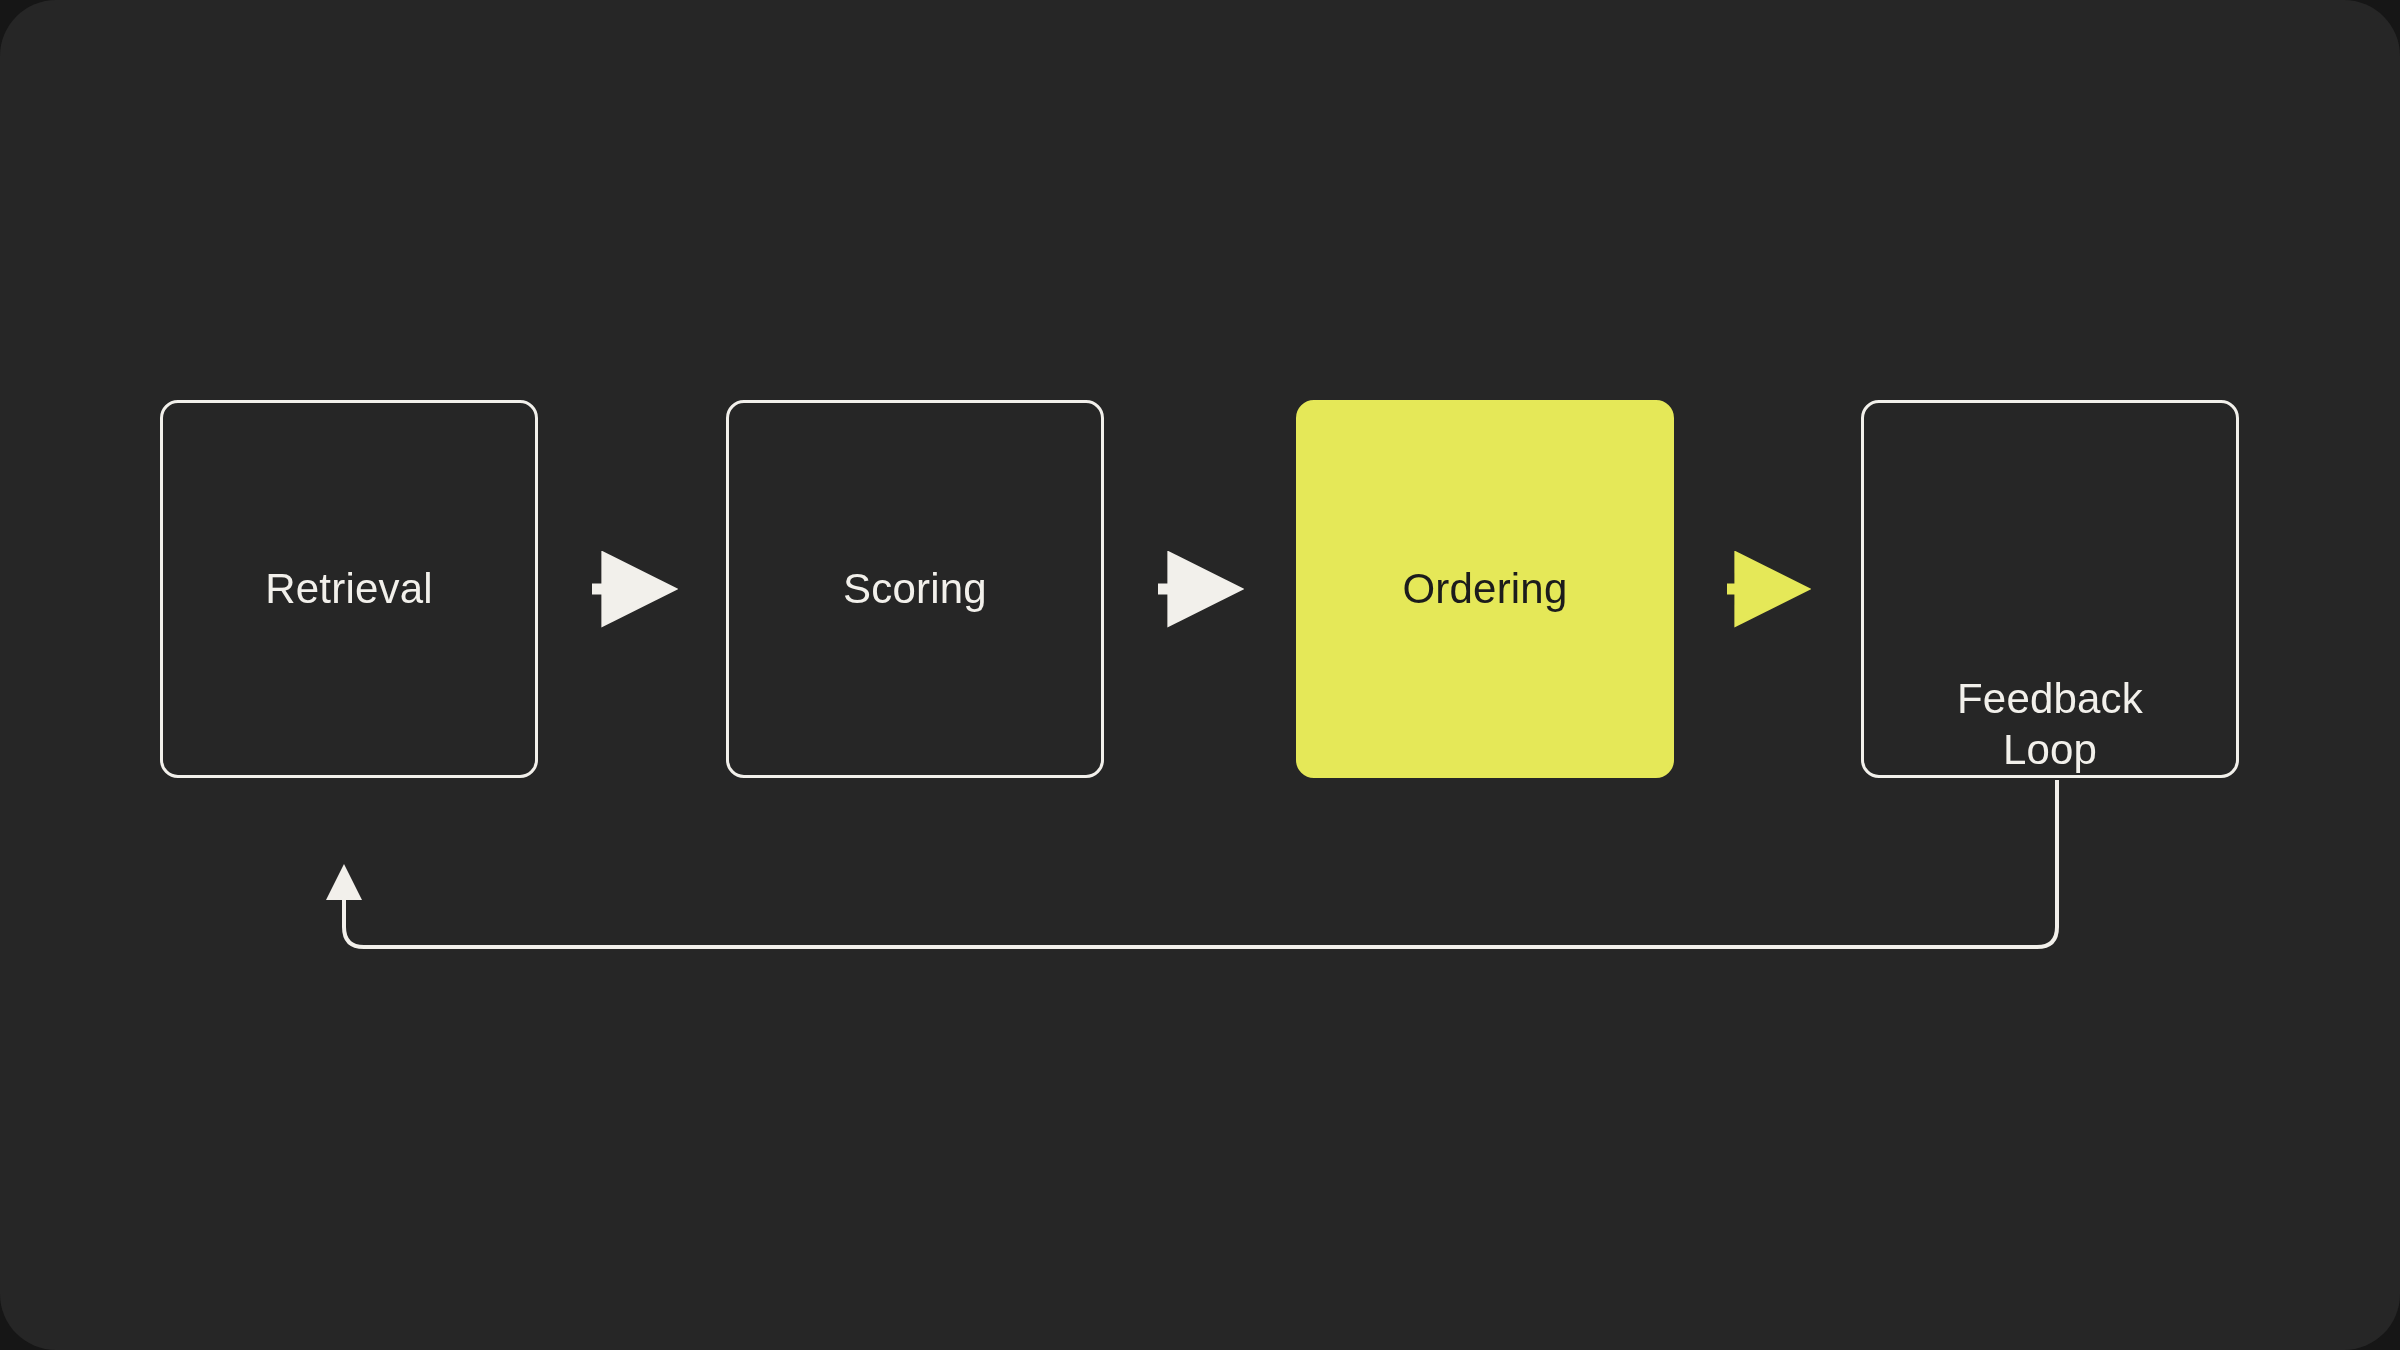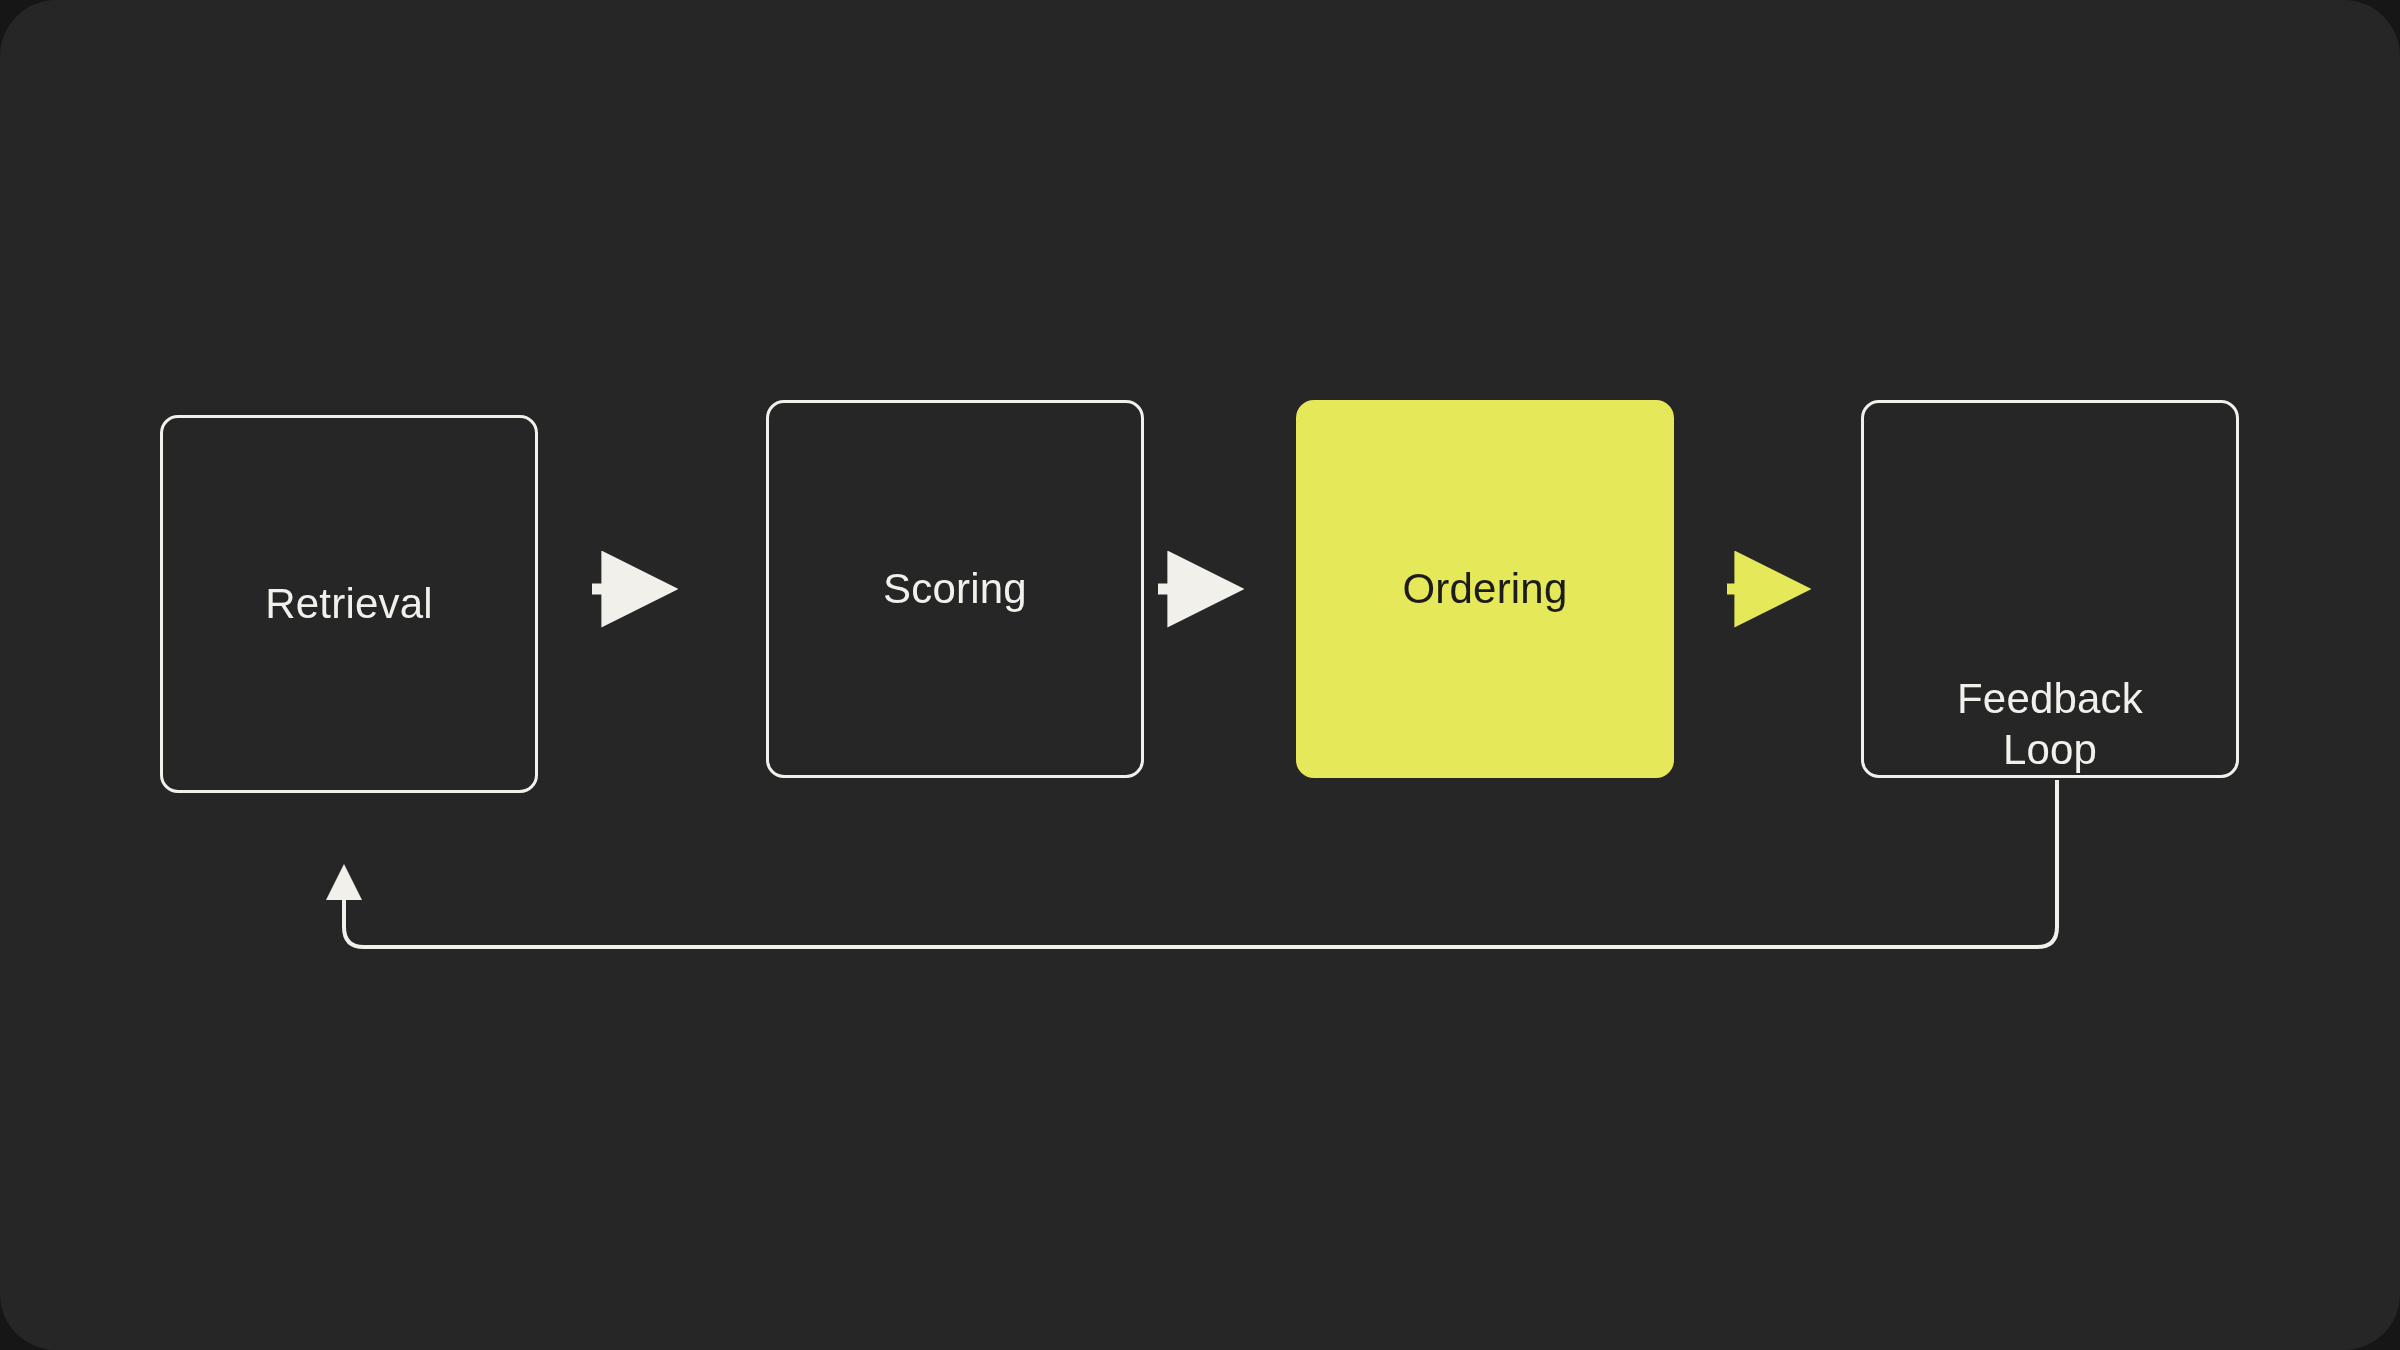--- a/index.html
+++ b/index.html
@@ -51,22 +51,22 @@
     font-size: 42px;
     line-height: 1.22;
     letter-spacing: 0.2px;
     color: #F2F0EB;
     font-weight: 400;
     white-space: pre-line;
   }
   .node-filled .node-label {
     color: #1C1C1C;
   }
-  #node-1 { left: 160px; top: 415px; }
-  #node-2 { left: 726px; top: 400px; margin-left: 40px; }
+  #node-1 { left: 160px; top: 400px; }
+  #node-2 { left: 726px; top: 400px; }
   #node-3 { left: 1296px; top: 400px; }
   #node-4 { left: 1861px; top: 400px; align-items: flex-end; }
 </style>
 </head>
 <body>
 
 <div id="canvas">
 
   <svg class="flow-svg" viewBox="0 0 2400 1350" aria-hidden="true">
     <defs>

